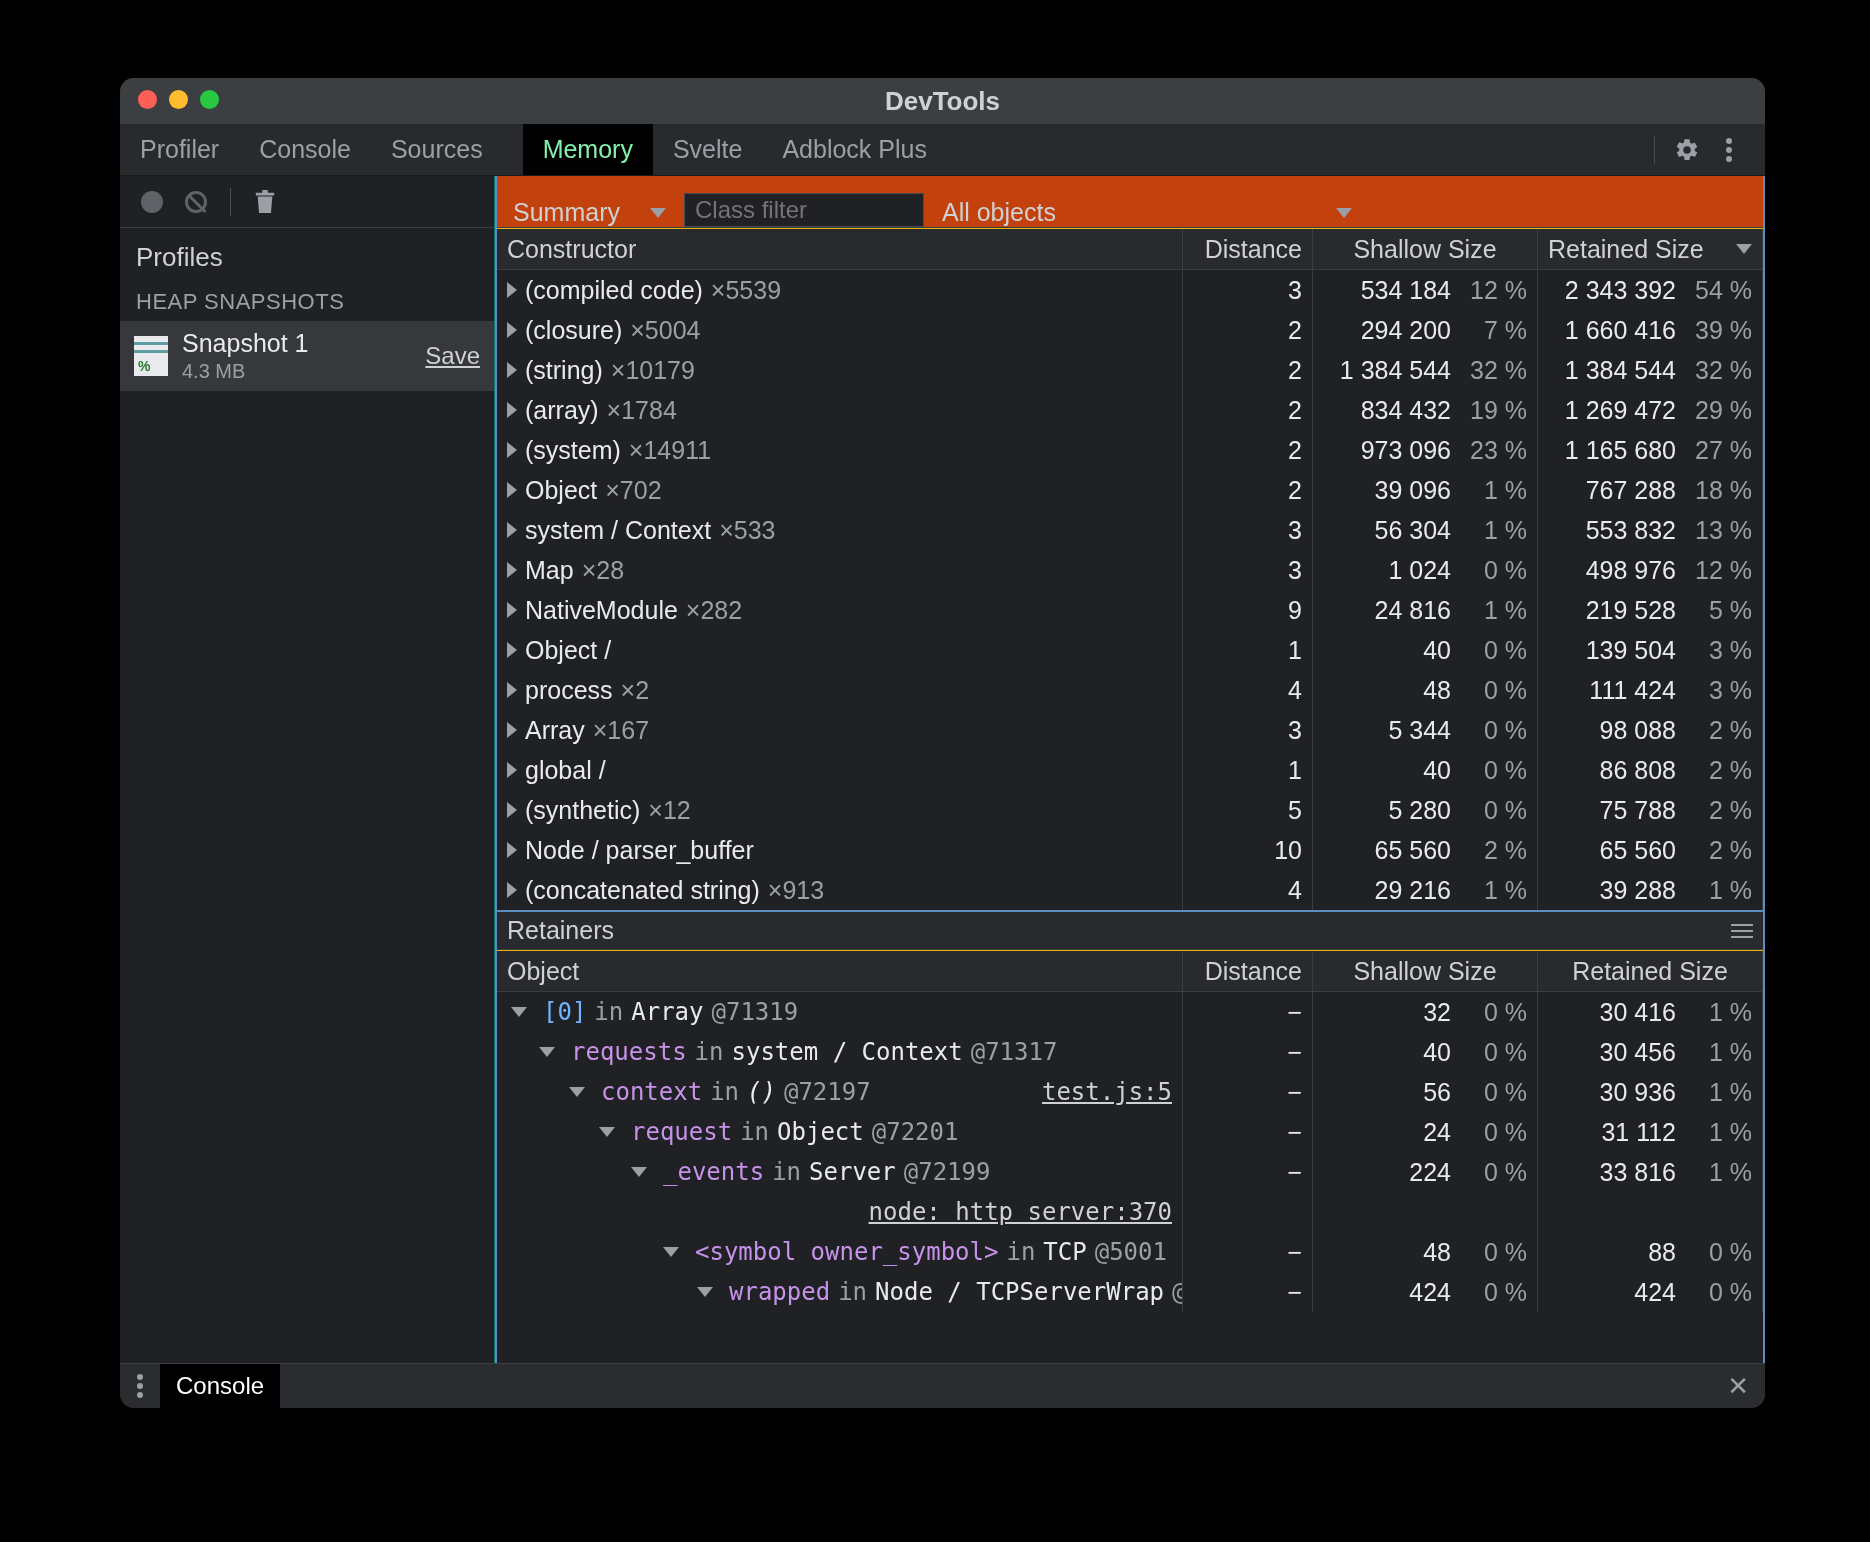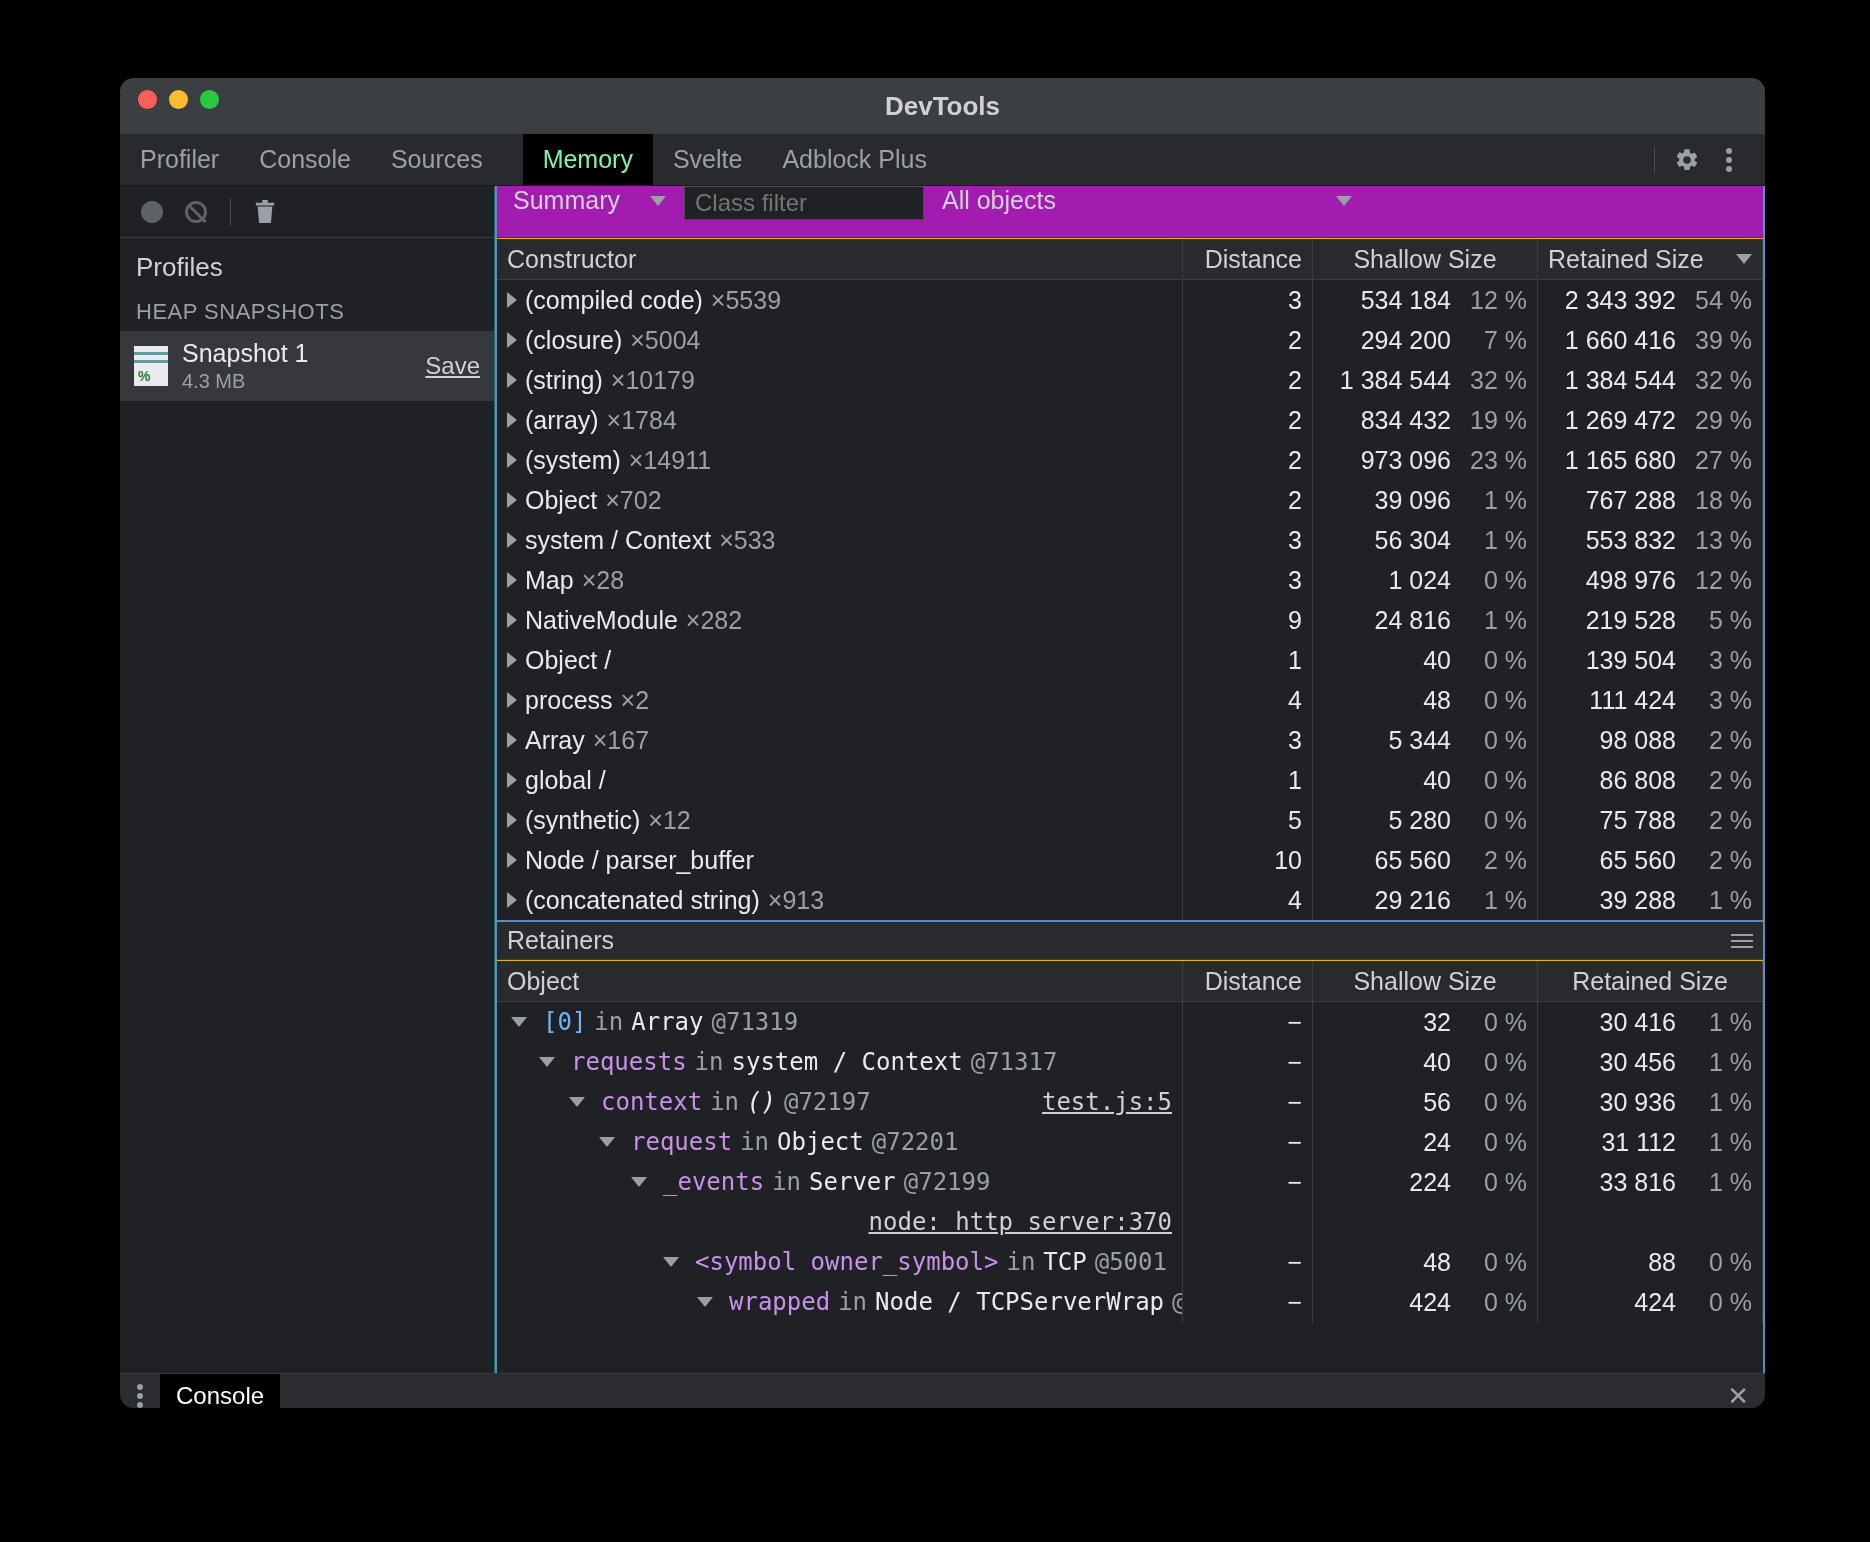--- a/index.html
+++ b/index.html
@@ -3,21 +3,21 @@
 <meta charset="utf-8">
 <style>
   * { box-sizing: border-box; margin: 0; padding: 0; }
   html, body { width: 1870px; height: 1542px; background: #000; font-family: "Helvetica Neue", Arial, sans-serif; font-size: 25px; color: #e8eaed; }
   .mono { font-family: "Menlo","Consolas",monospace; }
   .window {
     position: absolute; left: 120px; top: 78px; width: 1645px; height: 1330px;
     background: #202124; border-radius: 14px; overflow: hidden; box-shadow: 0 10px 40px rgba(0,0,0,.6);
   }
   
-  .titlebar { height: 56px; background: #3c3f41; display:flex; align-items:center; position:relative; }
+  .titlebar { height: 46px; background: #3c3f41; display:flex; align-items:center; position:relative; }
   .traffic { position:absolute; left:18px; top:12px; display:flex; gap:12px; }
   .dot { width:19px; height:19px; border-radius:50%; }
   .red{background:#ff5f57;} .yellow{background:#febc2e;} .green{background:#28c840;}
   .title { flex:1; text-align:center; color:#cfd1d4; font-weight:600; font-size:26px; }
   
   .tabs { height:52px; background:#292a2d; display:flex; align-items:center; border-bottom:1px solid #1a1b1d; }
   .tab { padding:0 20px; height:100%; display:flex; align-items:center; color:#9aa0a6; cursor:pointer; }
   .tab.active { background:#000; color:#86efac;margin-left:20px; }
   .tabs-right { margin-left:auto; display:flex; align-items:center; gap:6px; padding-right:18px; }
   .vsep { width:1px; height:28px; background:#4a4d51; margin:0 8px; }
@@ -36,21 +36,21 @@
   .snap-icon { width:34px; height:40px; background:#e8eaed; position:relative; }
   .snap-icon::before{content:"";position:absolute;left:0;right:0;top:6px;height:3px;background:#5f9ea0;}
   .snap-icon::after{content:"";position:absolute;left:0;right:0;top:14px;height:3px;background:#5f9ea0;}
   .snap-pct { position:absolute; left:4px; bottom:2px; font-size:14px; color:#2a7a2a; font-weight:bold; }
   .snapshot .meta { flex:1; }
   .snapshot .ttl { color:#e8eaed; font-size:25px; }
   .snapshot .sz { color:#9aa0a6; font-size:20px; margin-top:2px; }
   .snapshot .save { color:#cfd1d4; text-decoration:underline; font-size:24px; }
   
   .main { flex:1; display:flex; flex-direction:column; border-left:2px solid #5b8dbd; border-right:2px solid #5b8dbd; }
-  .toolbar2 { height:52px; background:#a21caf; display:flex; align-items:flex-start; gap:12px; padding:0 10px; border-bottom:1px solid #3a3d41; }
+  .toolbar2 { height:52px; background:#c2410c; display:flex; align-items:flex-end; gap:12px; padding:0 10px; border-bottom:1px solid #3a3d41; }
   .dd { display:flex; align-items:center; gap:30px; color:#cfd1d4; padding:0 6px; }
   .tri { width:0;height:0;border-left:8px solid transparent;border-right:8px solid transparent;border-top:10px solid #9aa0a6; }
   .filter { width:240px; height:34px; background:#202124; border:1px solid #4a4d51; color:#9aa0a6; padding:0 10px; font-size:24px; }
   
   .table { flex:1; overflow:hidden; display:flex; flex-direction:column; }
   .thead, .row { display:grid; grid-template-columns: 1fr 130px 225px 225px; }
   .thead { background:#292a2d; border-top:1px solid #eab308; border-bottom:1px solid #3a3d41; }
   .th, .td { padding:4px 10px; border-right:1px solid #3a3d41; display:flex; align-items:center; }
   .th { color:#cfd1d4; font-size:25px; height:40px; }
   .th.sort { justify-content:space-between; }

